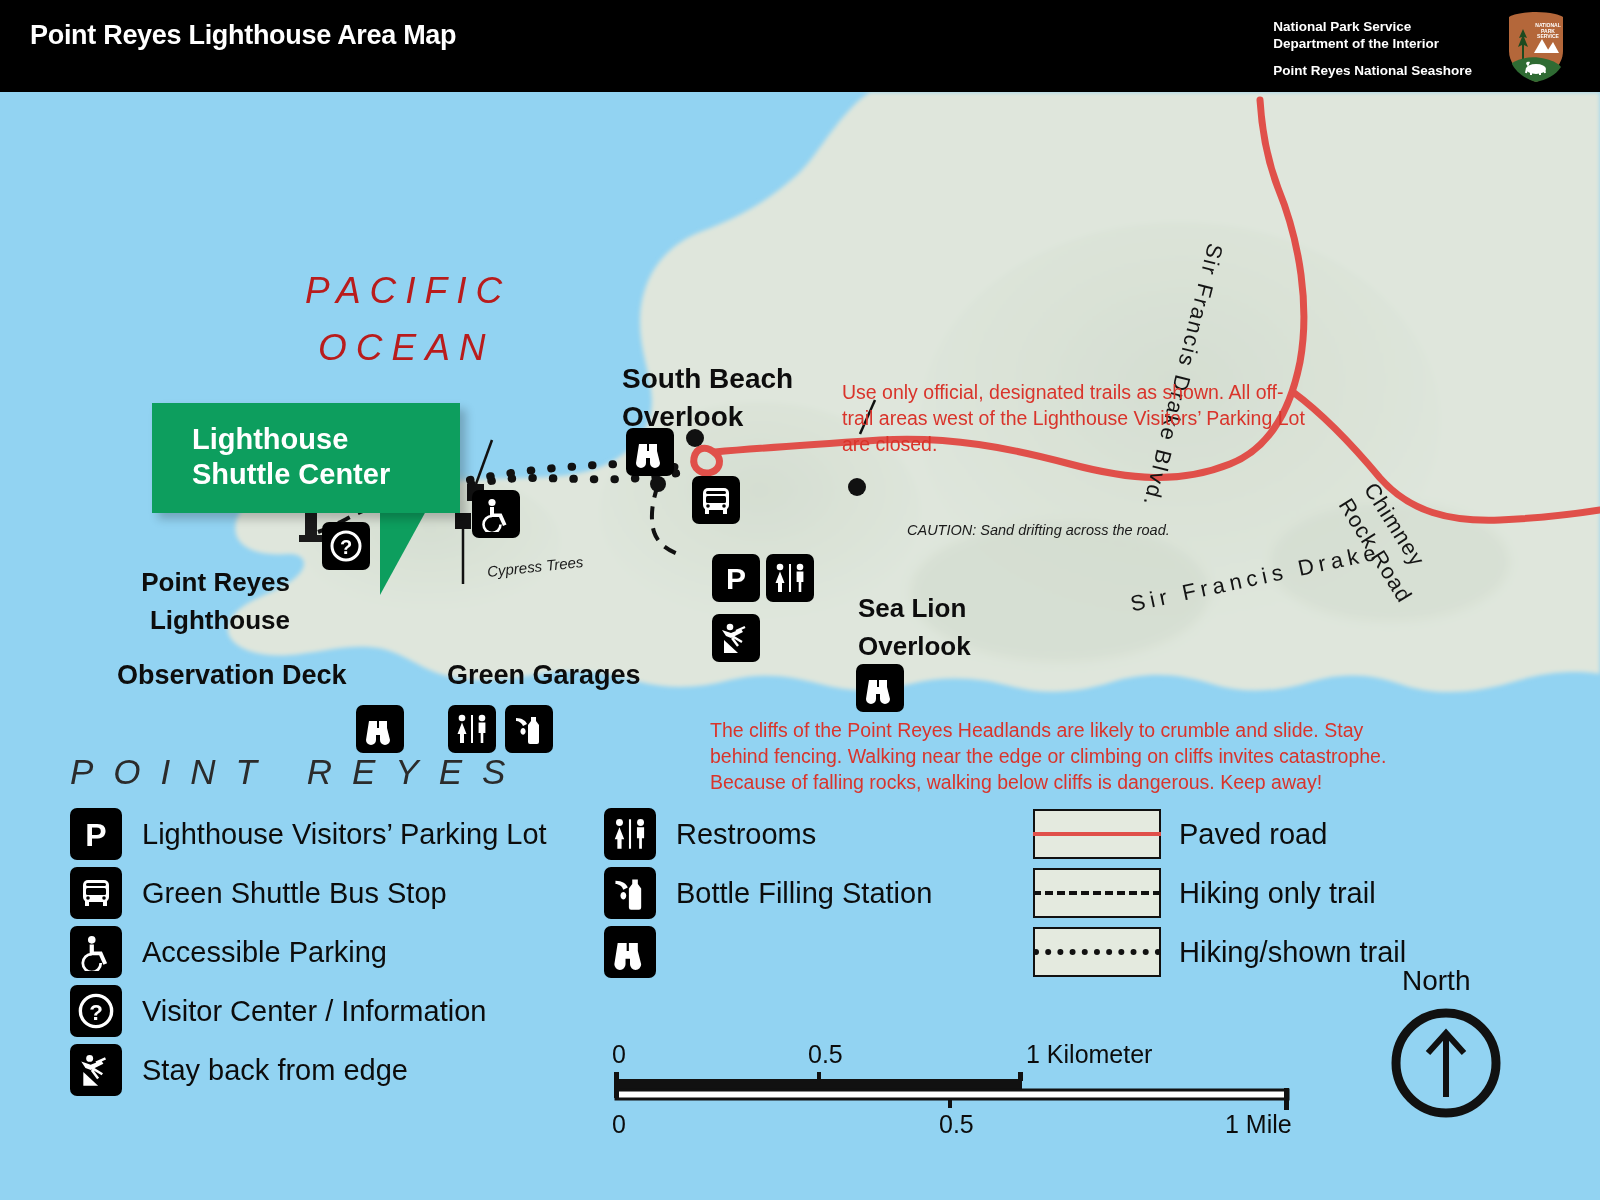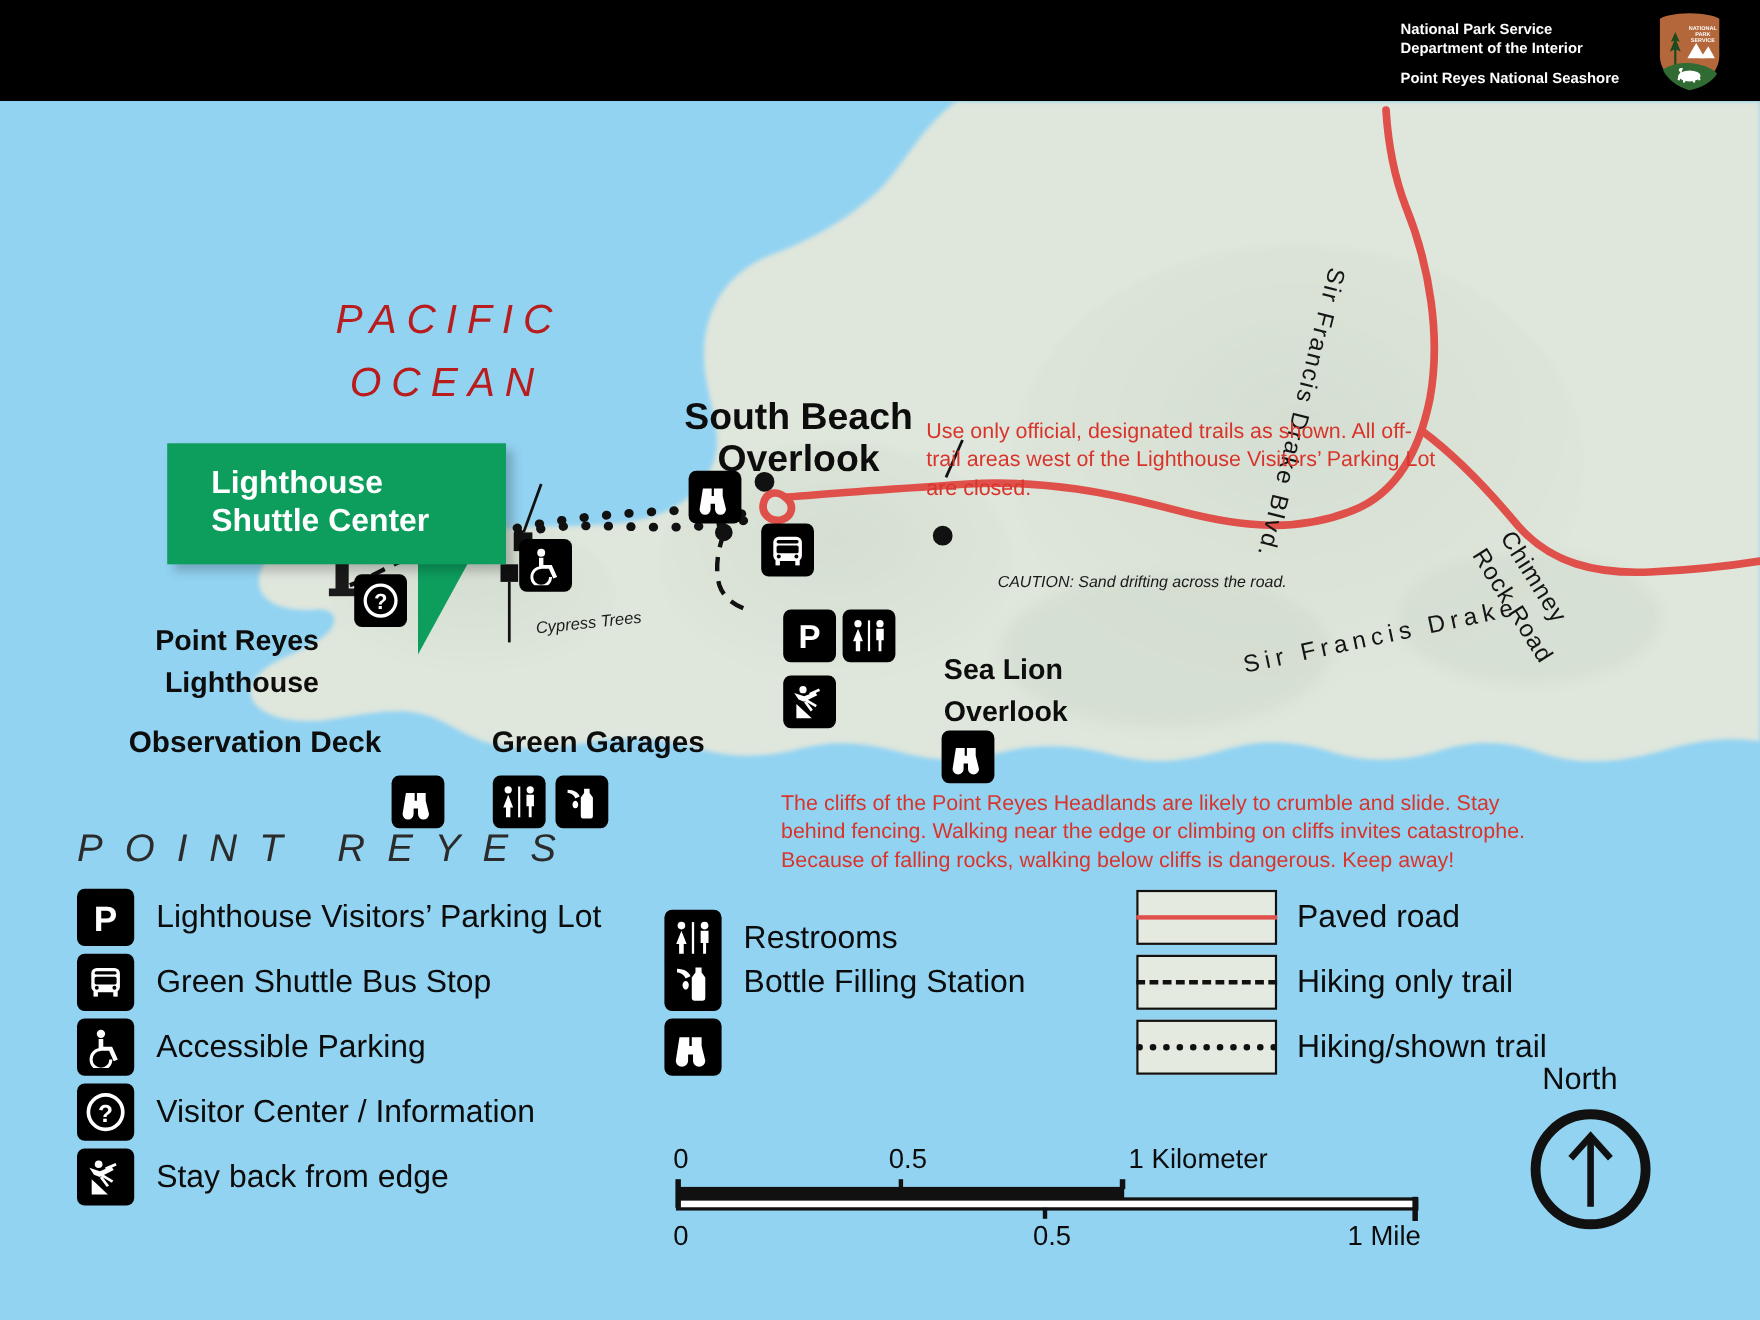--- a/index.html
+++ b/index.html
@@ -64,21 +64,21 @@
     color:#fff; font-size:29px; font-weight:bold; line-height:35px;
   }
   #callout-tail {
     position:absolute; left:380px; top:419px; width:0; height:0;
     border-left:0 solid transparent;
     border-right:46px solid transparent;
     border-top:84px solid #0d9e5e;
   }
 
   .ft-label { position:absolute; font-weight:bold; color:#0d0d0d; }
-  #lbl-southbeach { left:622px; top:268px; font-size:34px; line-height:38px;text-align:center; }
+  #lbl-southbeach { left:622px; top:268px; font-size:28px; line-height:38px; }
   #lbl-sealion    { left:858px; top:497px; font-size:26px; line-height:38px; }
   #lbl-ptreyes-lh { left:105px; top:471px; font-size:26px; line-height:38px; text-align:right; width:185px; }
   #lbl-obsdeck    { left:117px; top:568px; font-size:27px; }
   #lbl-greengar   { left:447px; top:568px; font-size:27px; }
 
   #lbl-cypress {
     left:487px; top:466px; font-size:15px; font-style:italic;
     color:#1b1b1b; font-weight:normal; transform:rotate(-6deg);
   }
 
@@ -134,20 +134,21 @@
 
   
   #north-wrap { position:absolute; left:1388px; top:965px; }
   #north-label { position:absolute; left:14px; top:0; font-size:28px; color:#0c0c0c; }
   #north-circle { position:absolute; left:0px; top:40px; }
 </style>
 </head>
 <body>
 
 <div id="header">
+  <div id="header-title">Point Reyes Lighthouse Area Map</div>
 
   <div id="nps-text">
     <span>National Park Service</span><br>
     <span>Department of the Interior</span>
     <span class="gap"></span>
     <span>Point Reyes National Seashore</span>
   </div>
 
   <div id="nps-logo">
     <svg viewBox="0 0 64 72" width="64" height="72">
@@ -464,21 +465,21 @@
       <svg width="38" height="38" viewBox="0 0 36 36">
         <circle cx="12" cy="7" r="3.3" fill="#fff"></circle>
         <path d="M4 10 L13 13 L23 9 L25 12 L13 18 L8 16 Z" fill="#fff"></path>
         <path d="M14 16 L24 22 M14 18 L20 26 M18 11 L27 7" stroke="#fff" stroke-width="2.4"></path>
         <path d="M6 33 L6 20 L20 33 Z" fill="#fff"></path>
       </svg>
     </span>
     <span class="leg-txt">Stay back from edge</span>
   </div>
 
-  <div class="leg-item" style="left:604px; top:827px;">
+  <div class="leg-item" style="left:604px; top:808px;">
     <span class="leg-ico">
       <svg width="40" height="36" viewBox="0 0 38 34">
         <circle cx="9" cy="6" r="3.3" fill="#fff"></circle>
         <path d="M9 10.5 L4.5 22 L7 22 L7 31 L11 31 L11 22 L13.5 22 Z" fill="#fff"></path>
         <rect x="18" y="3" width="2" height="28" fill="#fff"></rect>
         <circle cx="29" cy="6" r="3.3" fill="#fff"></circle>
         <path d="M25.6 10.5 L32.4 10.5 L32.4 21 L30.3 21 L30.3 31 L27.7 31 L27.7 21 L25.6 21 Z" fill="#fff"></path>
       </svg>
     </span>
     <span class="leg-txt">Restrooms</span>

